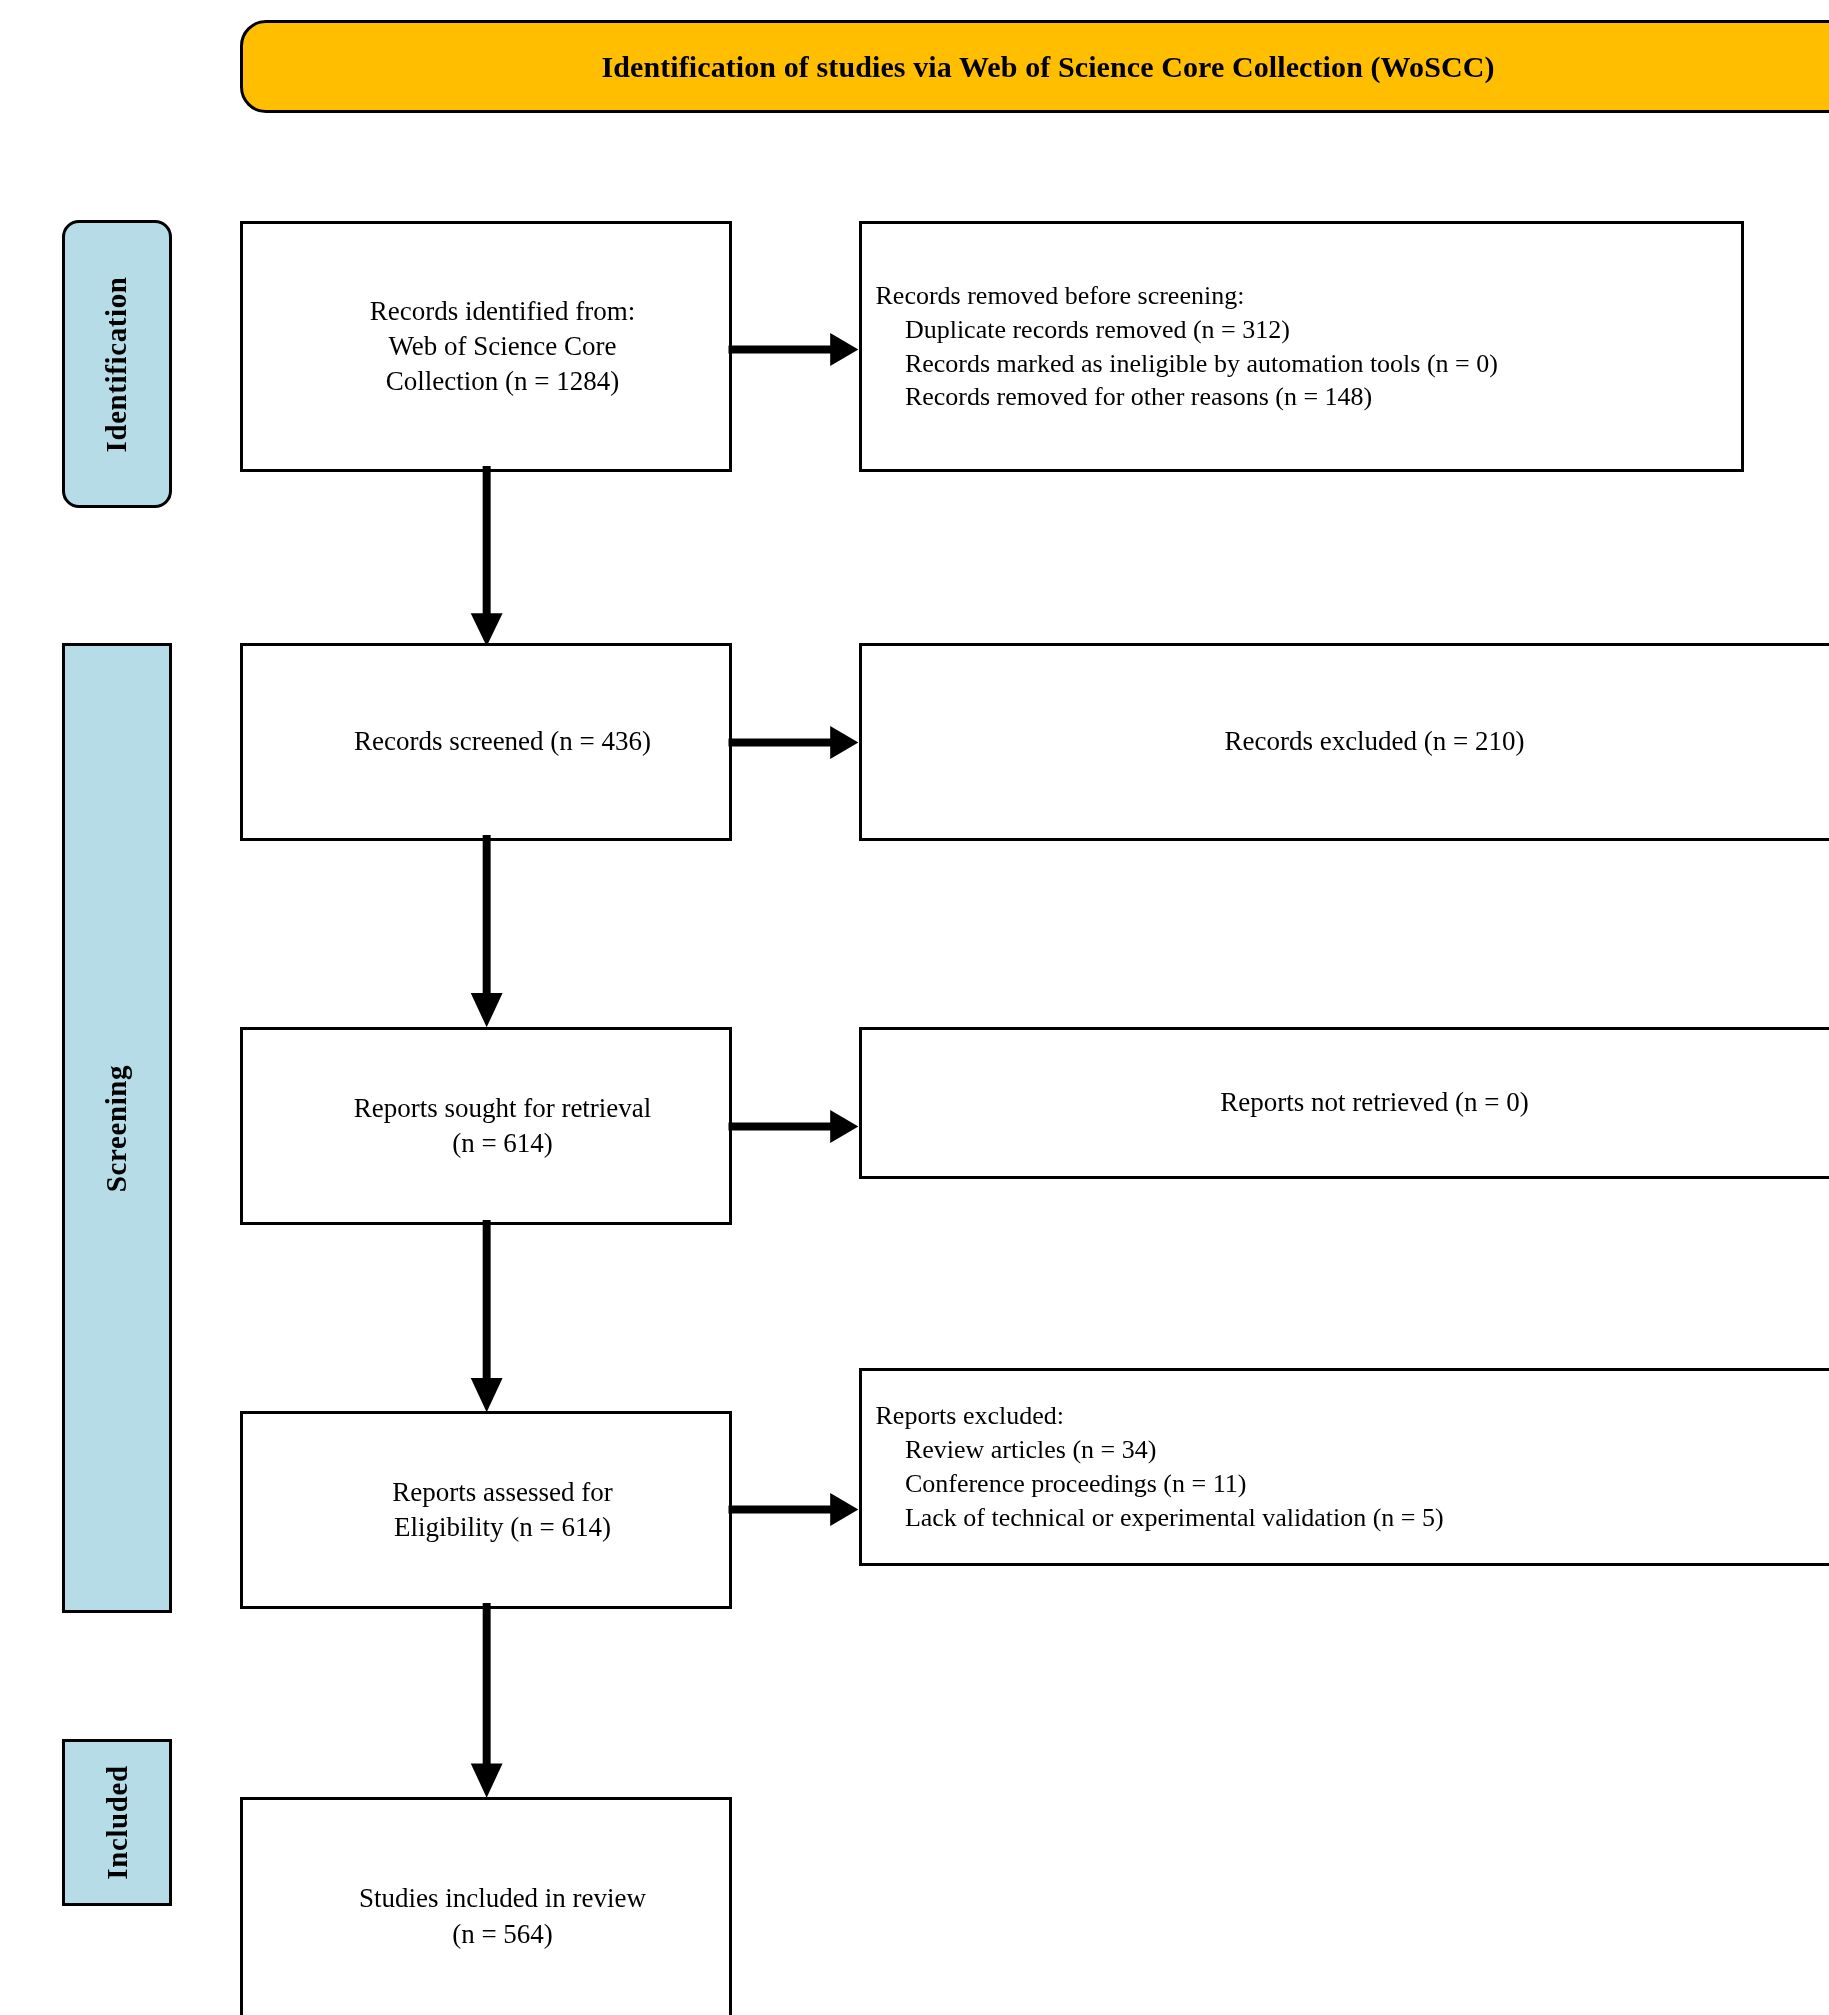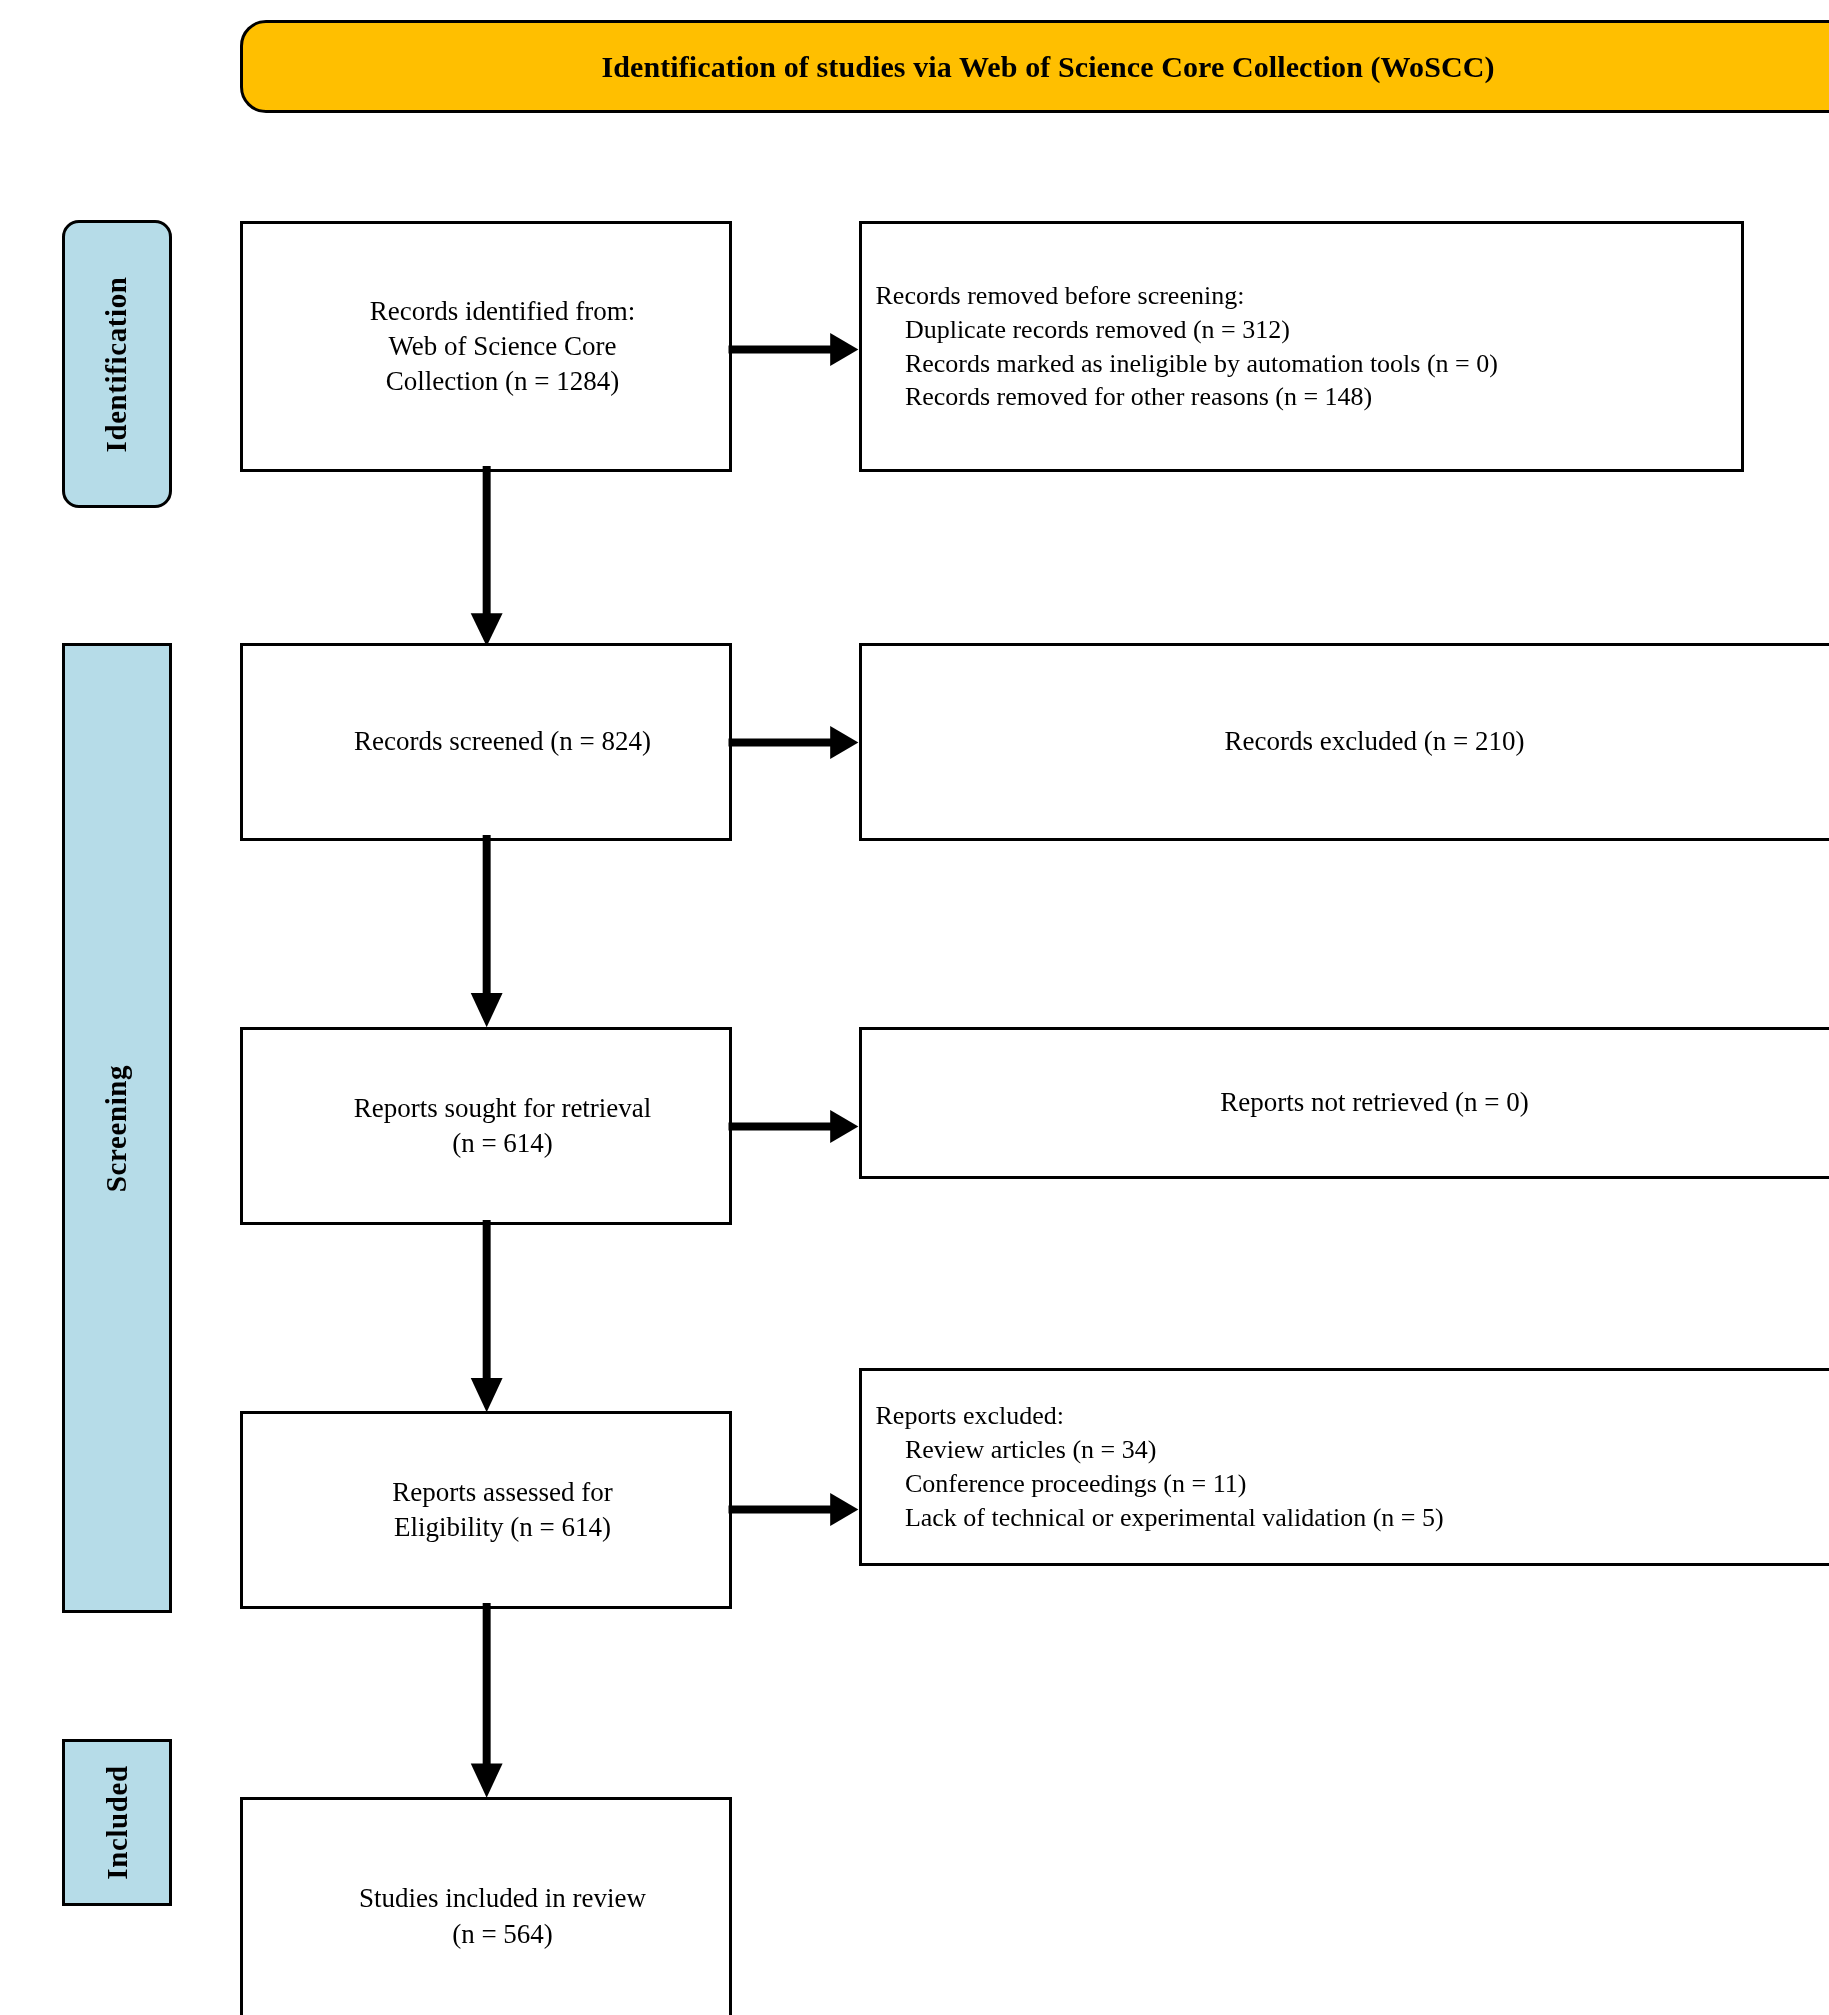--- a/index.html
+++ b/index.html
@@ -152,21 +152,21 @@
   </div>
 
   <div class="connector" style="left:423px; top:466px;">
     <svg width="43" height="184" viewBox="0 0 70 300">
       <line x1="32" y1="0" x2="32" y2="250" stroke="#000" stroke-width="13"></line>
       <polygon points="6,240 58,240 32,294" fill="#000"></polygon>
     </svg>
   </div>
 
   <div id="box-screened" class="flow-box centered">
-    <div class="line">Records screened (n = 824)</div>
+    <div class="line">Records screened (n = 436)</div>
   </div>
 
   <div id="box-excluded-records" class="flow-box centered">
     <div class="line">Records excluded (n = 210)</div>
   </div>
 
   <div class="connector" style="left:682px; top:718px;">
     <svg width="141" height="49" viewBox="0 0 230 80">
       <line x1="4" y1="40" x2="178" y2="40" stroke="#000" stroke-width="13"></line>
       <polygon points="170,13 216,40 170,67" fill="#000"></polygon>

